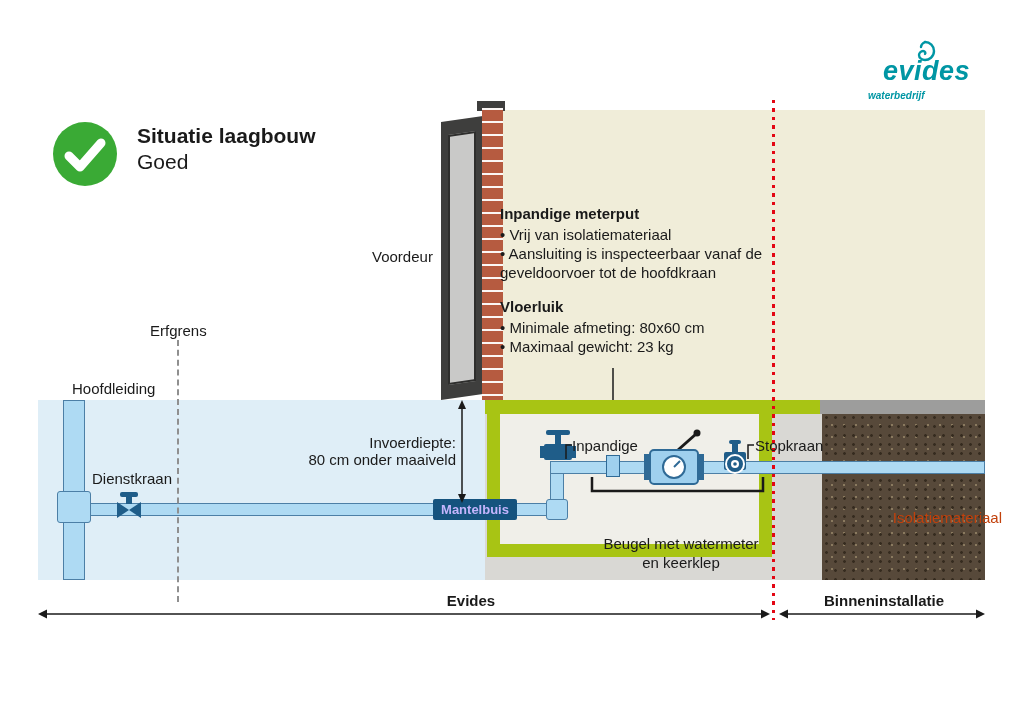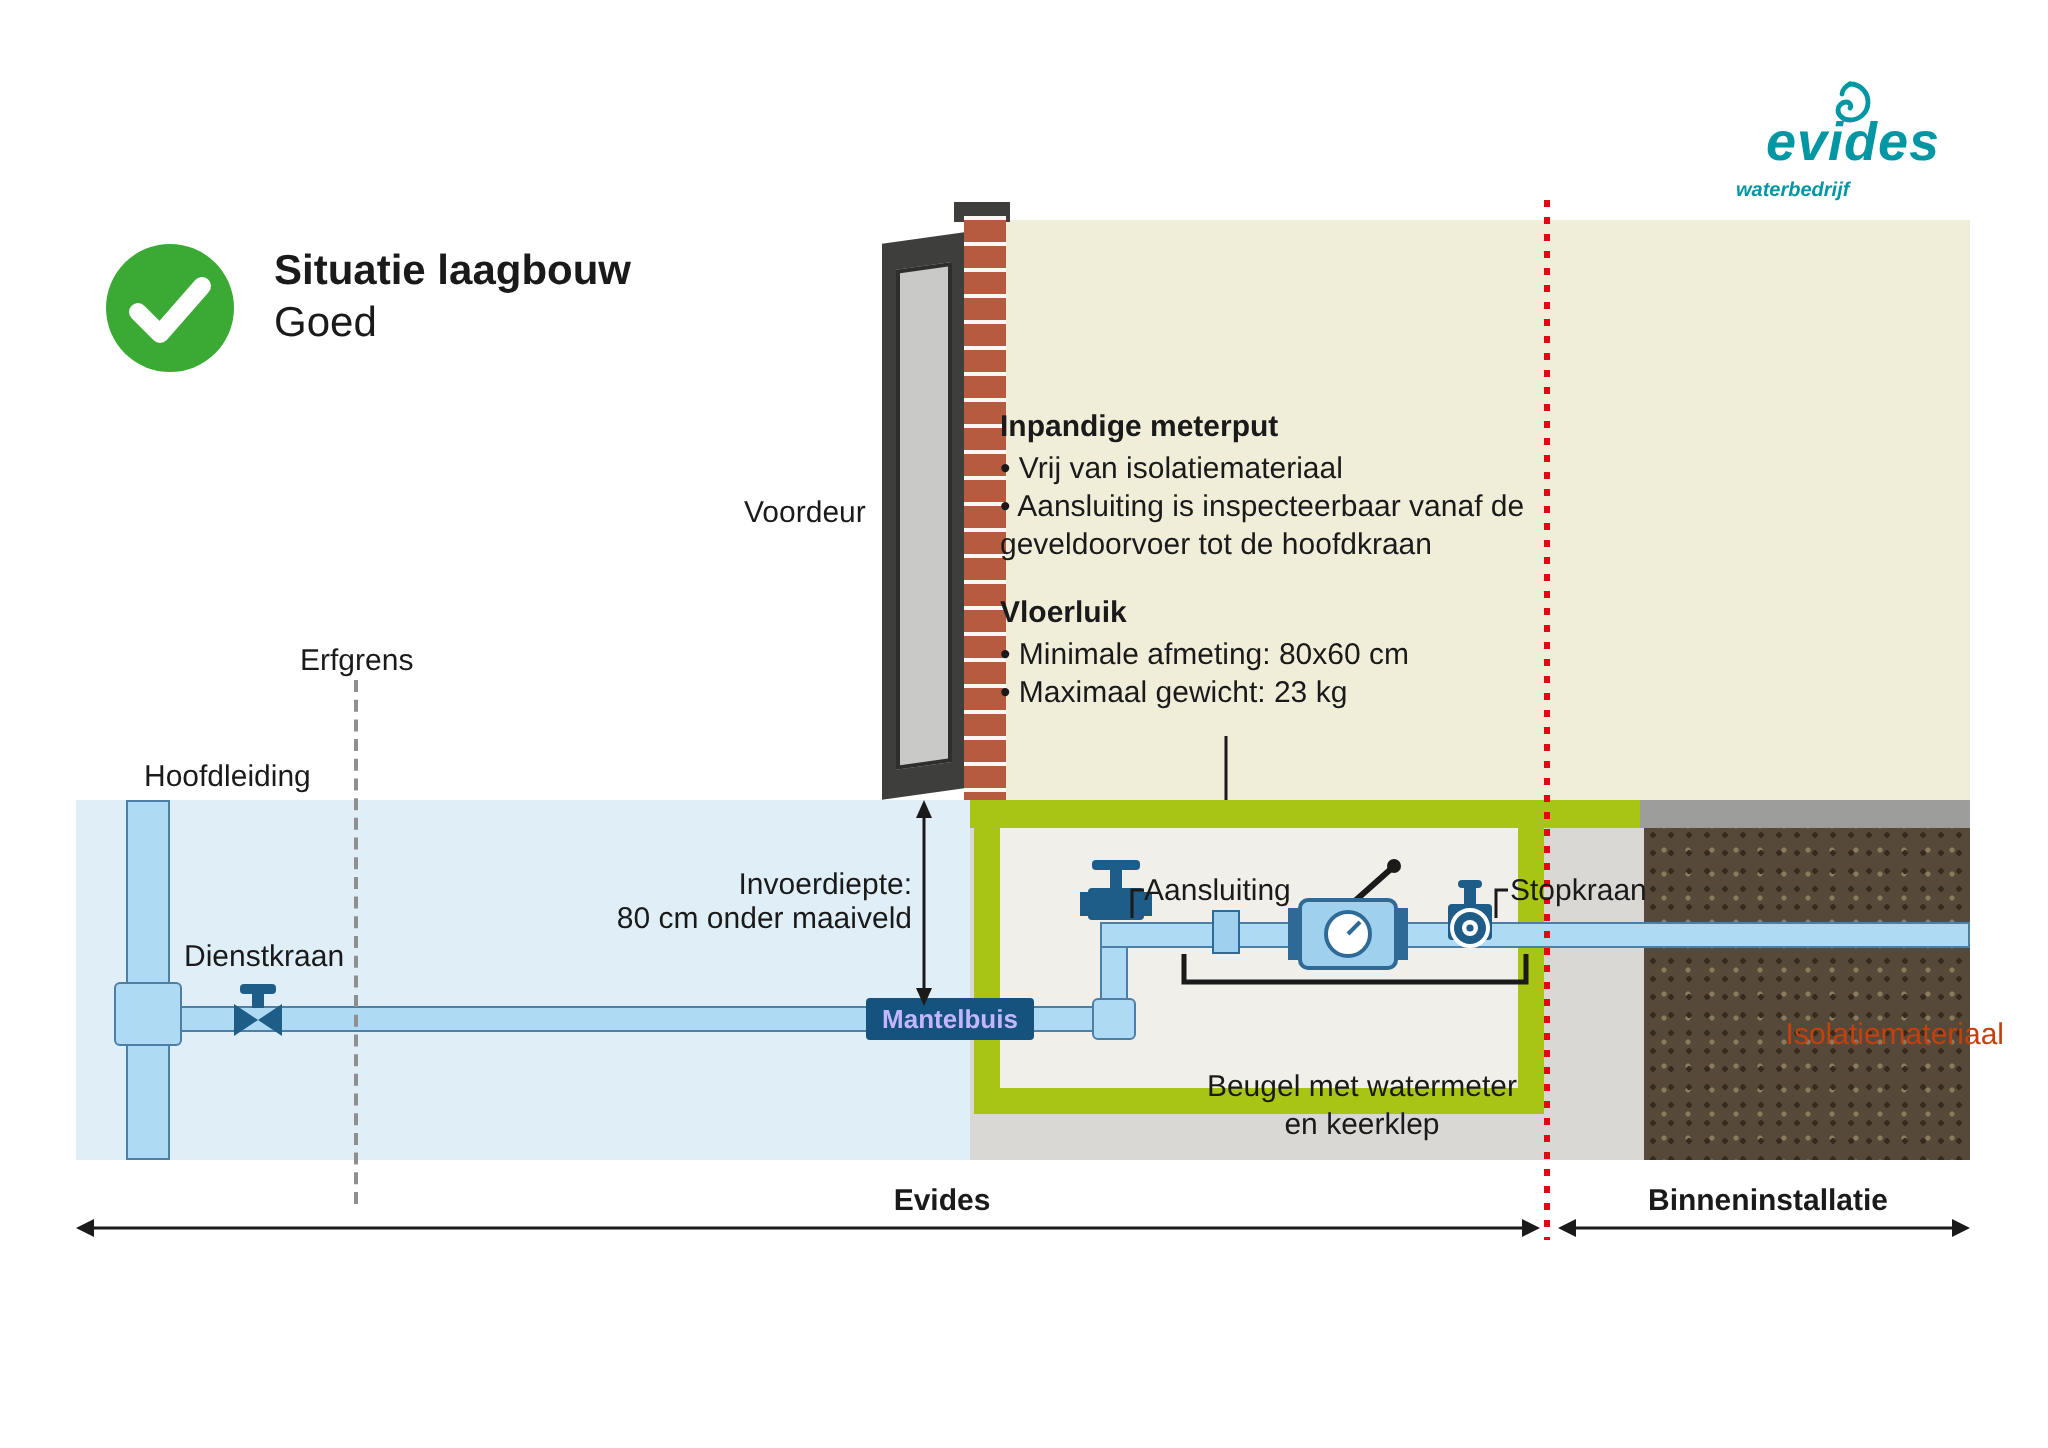--- a/index.html
+++ b/index.html
@@ -173,21 +173,21 @@
 
   <div class="abs red-line"></div>
   <div class="abs erf-dash"></div>
 
   <div class="lbl" style="left:40px;top:380px;margin-left:32px;">Hoofdleiding</div>
   <div class="lbl" style="left:150px;top:322px;">Erfgrens</div>
   <div class="lbl" style="left:92px;top:470px;">Dienstkraan</div>
   <div class="lbl" style="left:372px;top:248px;">Voordeur</div>
   <div class="lbl right" style="left:286px;top:434px;width:170px;">Invoerdiepte:
 80 cm onder maaiveld</div>
-  <div class="lbl" style="left:572px;top:437px;">Aansluiting</div>
+  <div class="lbl" style="left:572px;top:437px;">Inpandige</div>
   <div class="lbl" style="left:755px;top:437px;">Stopkraan</div>
   <div class="lbl center" style="left:595px;top:501px;width:172px;line-height:19px;margin-top:33px;">Beugel met watermeter
 en keerklep</div>
   <div class="lbl iso-label">Isolatiemateriaal</div>
 
   <div class="info">
     <div class="info-title">Inpandige meterput</div>
     <div>
         <div class="bullet">• Vrij van isolatiemateriaal</div>
         <div class="bullet">• Aansluiting is inspecteerbaar vanaf de geveldoorvoer tot de hoofdkraan</div>

